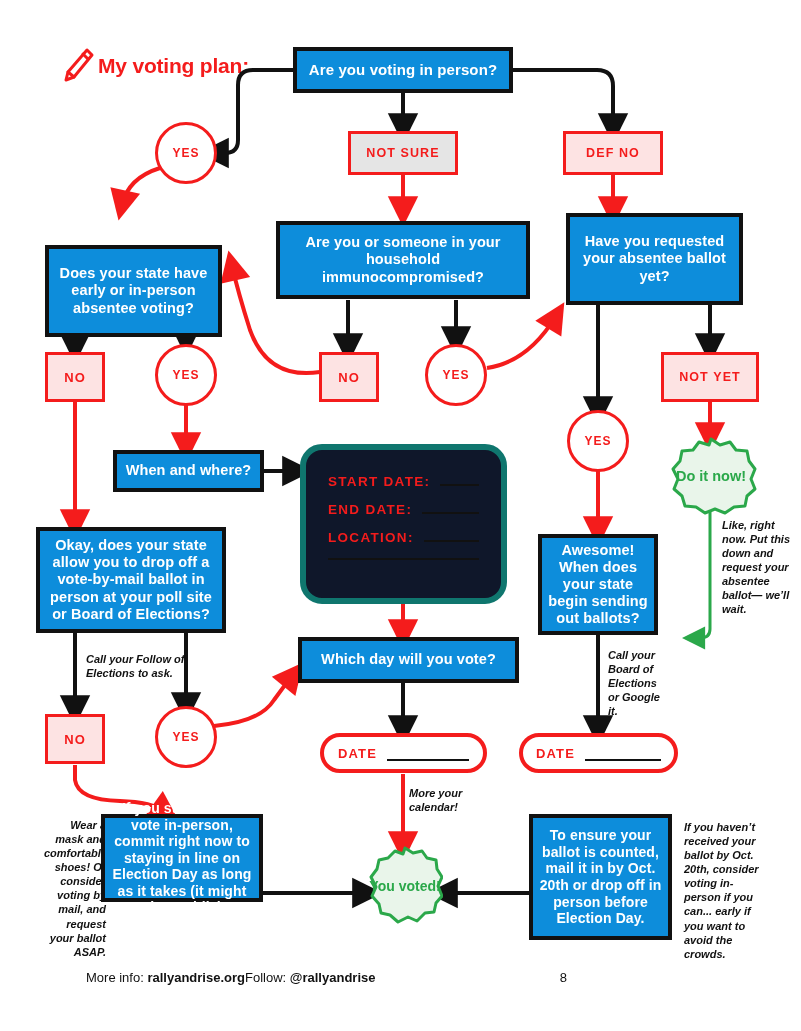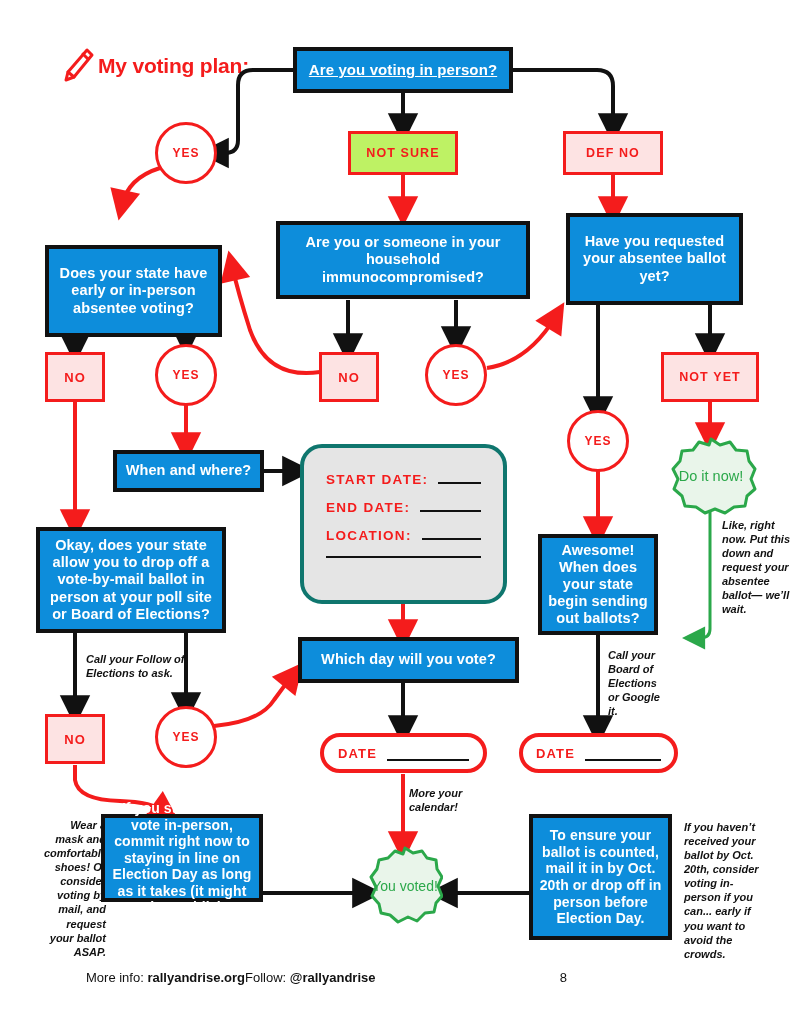--- a/index.html
+++ b/index.html
@@ -17,55 +17,55 @@
 
   .node{position:absolute;box-sizing:border-box;display:flex;align-items:center;justify-content:center;text-align:center;}
 
   
   .blue{
     background:#0d8ddb;border:4px solid #111111;color:#ffffff;
     font-weight:bold;line-height:1.18;letter-spacing:.1px;
   }
   
   .chip{
-    border:3px solid #f41c1c;color:#f41c1c;background:#bef264;
+    border:3px solid #f41c1c;color:#f41c1c;background:#e5e5e5;
     font-weight:bold;letter-spacing:1.1px;
   }
   .chip.pink{background:#fde3e3;}
   .circle{
     border:3px solid #f41c1c;color:#f41c1c;background:#ffffff;
     border-radius:50%;font-weight:bold;letter-spacing:1px;
   }
   .pill{
     border:4px solid #f41c1c;color:#f41c1c;background:#ffffff;
     border-radius:999px;font-weight:bold;letter-spacing:1.2px;
   }
   .card{
-    border:4px solid #0f766e;background:#e5e5e5;border-radius:22px;
+    border:6px solid #0f766e;background:#0f172a;border-radius:22px;
   }
   .card .rows{width:100%;padding:0 22px;box-sizing:border-box;}
   .card .row{display:flex;align-items:flex-end;margin-bottom:13px;}
   .card .lbl{color:#f41c1c;font-weight:bold;letter-spacing:1.3px;font-size:13.5px;}
   .card .rule{flex:1;border-bottom:2.5px solid #111;margin-left:10px;margin-bottom:3px;}
   .card .rule.r1{max-width:92px;}
   .card .rule.r2{max-width:92px;}
   .card .rule.r3{max-width:92px;}
   .card .rule.full{max-width:none;margin-left:0;}
 
   
   .note{
     position:absolute;color:#111111;font-style:italic;font-weight:bold;
     font-size:11px;line-height:1.28;font-family:"Liberation Sans",sans-serif;
   }
   .note.right{text-align:right;}
 
   
   .burst{position:absolute;display:flex;align-items:center;justify-content:center;}
   .burst svg{position:absolute;left:0;top:0;}
-  .burst span{position:relative;color:#2ba84a;font-weight:normal;text-align:center;line-height:1.12;}
+  .burst span{position:relative;color:#2ba84a;font-weight:bold;text-align:center;line-height:1.12;}
 
   
   #title{position:absolute;left:98px;top:54px;color:#f41c1c;font-size:21px;font-weight:bold;letter-spacing:-0.2px;}
   #pencil{position:absolute;left:62px;top:46px;width:34px;height:38px;}
 
   
   #footer{position:absolute;left:0;top:970px;width:655px;height:30px;}
   #footer .fl{position:absolute;left:86px;top:0;font-size:13px;color:#111;}
   #footer .fl b{font-weight:bold;}
   #footer .fm{position:absolute;left:245px;top:0;font-size:13px;color:#111;}
@@ -161,21 +161,21 @@
       <path d="M403,774 L403,846"></path>
     </g>
 
     <g fill="none" stroke="#2ba84a" stroke-width="3" marker-end="url(#ag)">
       <path d="M710,512 L710,629 Q710,638 700,638 L694,638"></path>
     </g>
   </svg>
 
   <div id="nodes">
 
-    <div class="node blue" style="left:293px;top:47px;width:220px;height:46px;font-size:15px;text-decoration:underline;">
+    <div class="node blue" style="left:293px;top:47px;width:220px;height:46px;font-size:15px;">
       <span>Are you voting in person?</span>
     </div>
 
     <div class="node circle" style="left:155px;top:122px;width:62px;height:62px;font-size:12px;">
       <span>YES</span>
     </div>
 
     <div class="node chip" style="left:348px;top:131px;width:110px;height:44px;font-size:12.5px;">
       <span>NOT SURE</span>
     </div>

